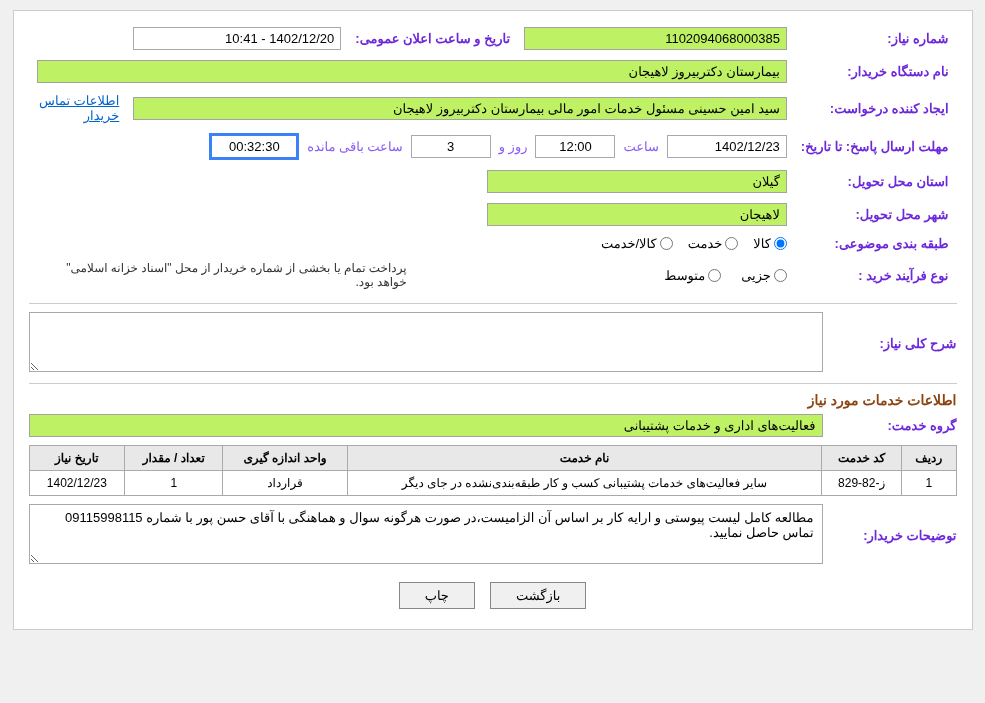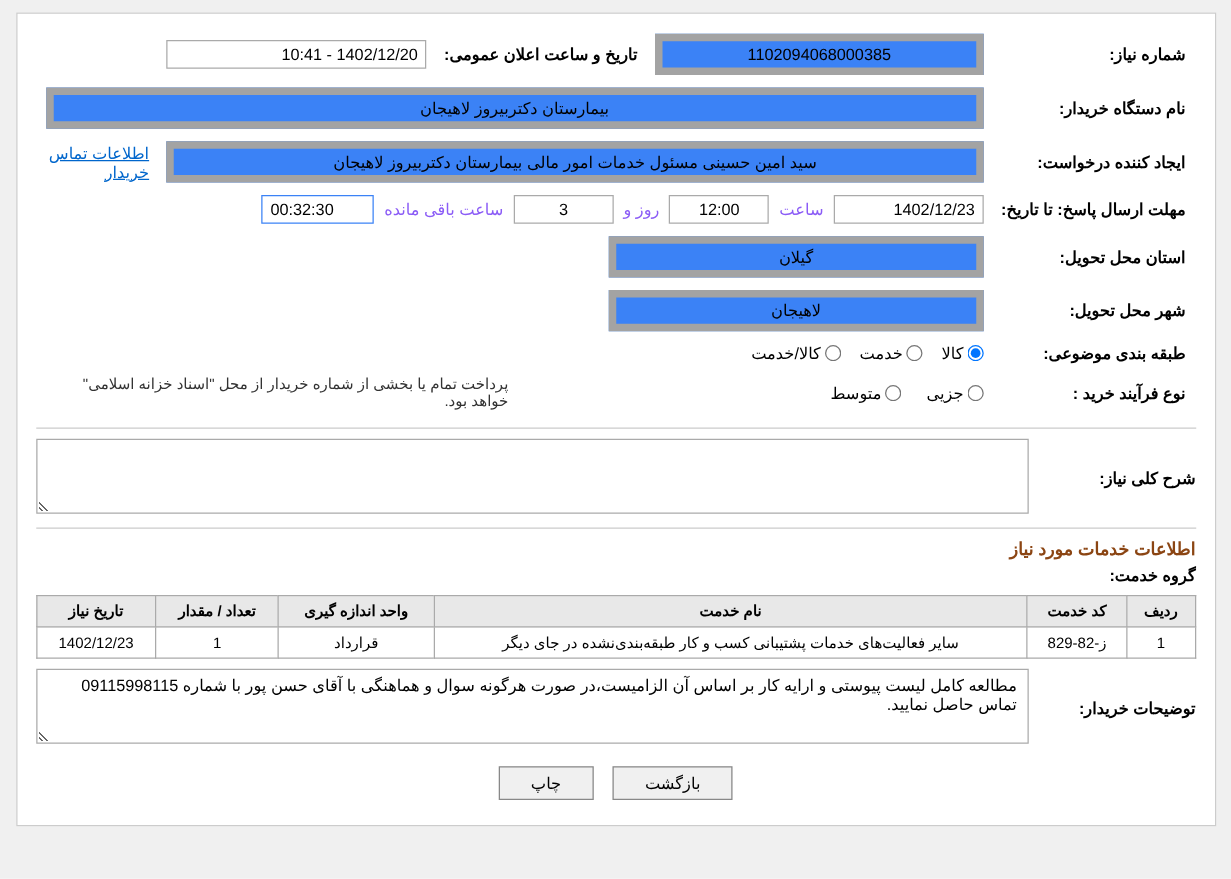--- a/index.html
+++ b/index.html
@@ -30,33 +30,33 @@
     .form-section {
       width: 100%;
     }
     .form-row {
       display: flex;
       align-items: center;
       margin-bottom: 6px;
       gap: 4px;
     }
     .label {
-      color: #000000;
+      color: #6d28d9;
       font-weight: bold;
       white-space: nowrap;
       min-width: 130px;
       text-align: right;
     }
     .field-box {
-      border: 6px solid #a3a3a3;
-      background: #3b82f6;
+      border: 1px solid #a3a3a3;
+      background: #bef264;
       padding: 3px 6px;
       flex: 1;
       min-height: 22px;
-      text-align: center;
+      text-align: right;
       font-family: Tahoma, Arial, sans-serif;
       font-size: 13px;
     }
     .field-box-fixed {
       border: 1px solid #aaa;
       background: #fff;
       padding: 3px 6px;
       min-height: 22px;
       text-align: right;
     }
@@ -162,25 +162,25 @@
     .field-short {
       width: 80px;
       border: 1px solid #aaa;
       background: #fff;
       padding: 3px 6px;
       min-height: 22px;
       text-align: center;
     }
     .stay-time {
       width: 90px;
-      border: 1px solid #3b82f6;
+      border: 3px solid #3b82f6;
       background: #fff;
       padding: 3px 6px;
       min-height: 22px;
-      text-align: left;
+      text-align: center;
     }
     .service-name-cell {
       text-align: right;
     }
   </style>
 </head>
 <body>
 
 <div class="main-container">
   <div class="content">
@@ -313,20 +313,21 @@
         
       </div>
     </div>
 
     <hr class="divider-line">
 
     <div class="section-title">اطلاعات خدمات مورد نیاز</div>
 
     <div class="form-row">
       <span class="label" style="min-width:130px;">گروه خدمت:</span>
+      <div class="field-box">فعالیت‌های اداری و خدمات پشتیبانی</div>
     </div>
 
     <table class="table-container">
       <thead>
         <tr>
           <th>ردیف</th>
           <th>کد خدمت</th>
           <th>نام خدمت</th>
           <th>واحد اندازه گیری</th>
           <th>تعداد / مقدار</th>

